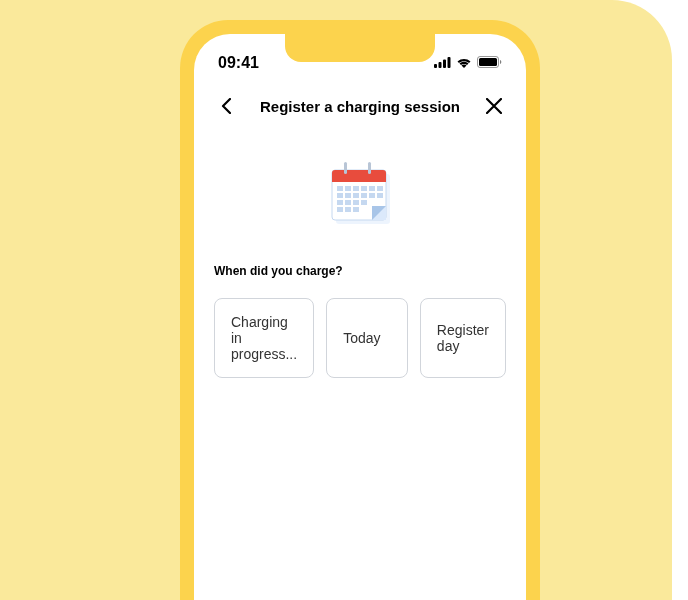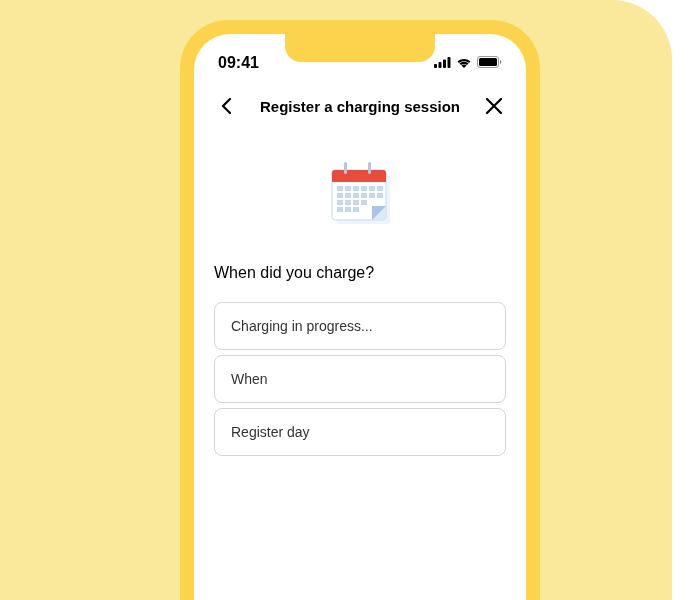--- a/index.html
+++ b/index.html
@@ -105,29 +105,29 @@
       display: flex;
       justify-content: center;
       padding: 20px 0 30px;
     }
     .calendar-svg {
       width: 80px;
       height: 80px;
     }
     .question {
       padding: 0 20px 20px;
-      font-size: 16px;
-      font-weight: 400;
+      font-size: 12px;
+      font-weight: 700;
       color: #000;
     }
     .options {
       padding: 0 20px;
       display: flex;
-      flex-direction: column;
-      gap: 5px;
+      flex-direction: row;
+      gap: 12px;
     }
     .option-btn {
       width: 100%;
       padding: 15px 16px;
       background: #fff;
       border: 1px solid #d1d5db;
       border-radius: 8px;
       text-align: left;
       font-size: 14px;
       color: #333;
@@ -215,19 +215,19 @@
           <rect x="33" y="53" width="6" height="5" fill="#c5d8f0"></rect>
           <path d="M52 52 L66 52 L66 66 L52 66 Z" fill="#dbe9fb"></path>
           <path d="M52 52 L66 52 L52 66 Z" fill="#a8c5e8"></path>
         </svg>
       </div>
 
       <div class="question">When did you charge?</div>
 
       <div class="options">
         <button class="option-btn">Charging in progress...</button>
-        <button class="option-btn">When</button>
+        <button class="option-btn">Today</button>
         <button class="option-btn">Register day</button>
       </div>
 
     </div>
   </div>
 </div>
 
 </body></html>

